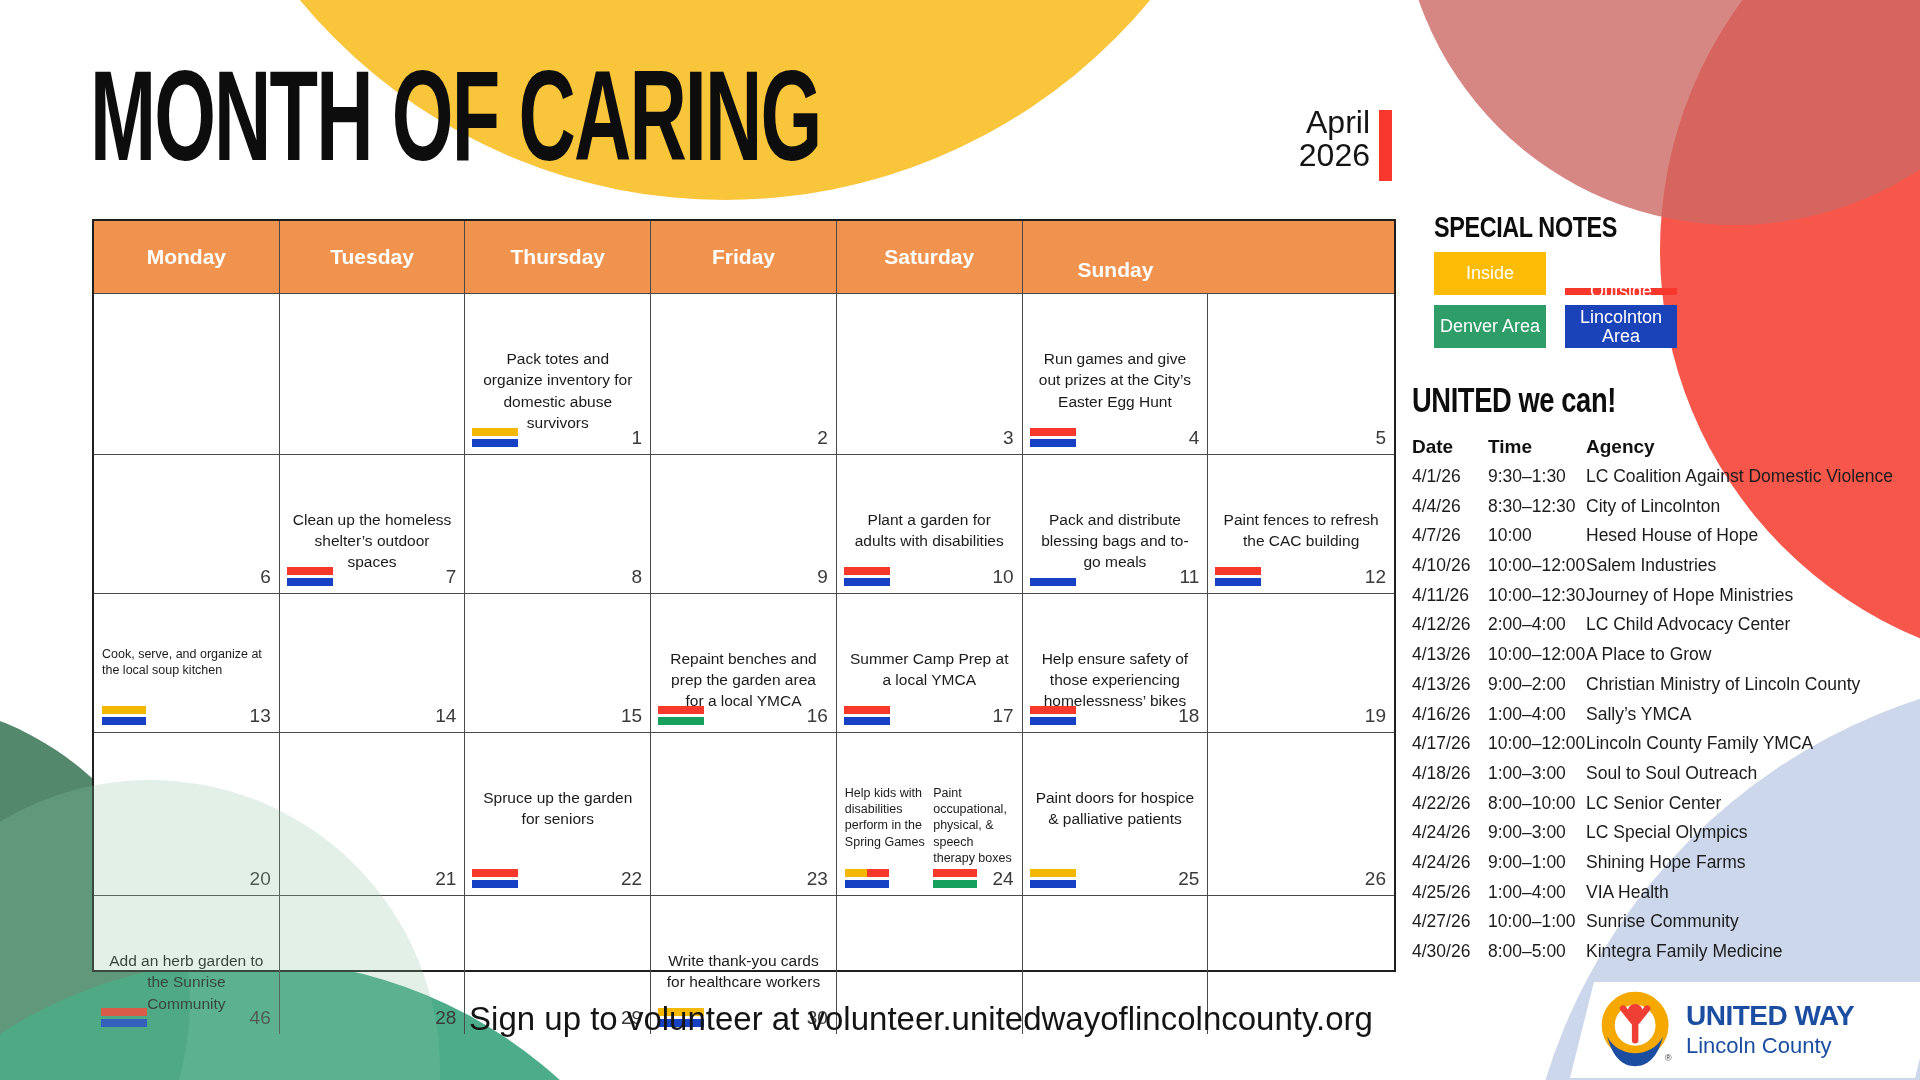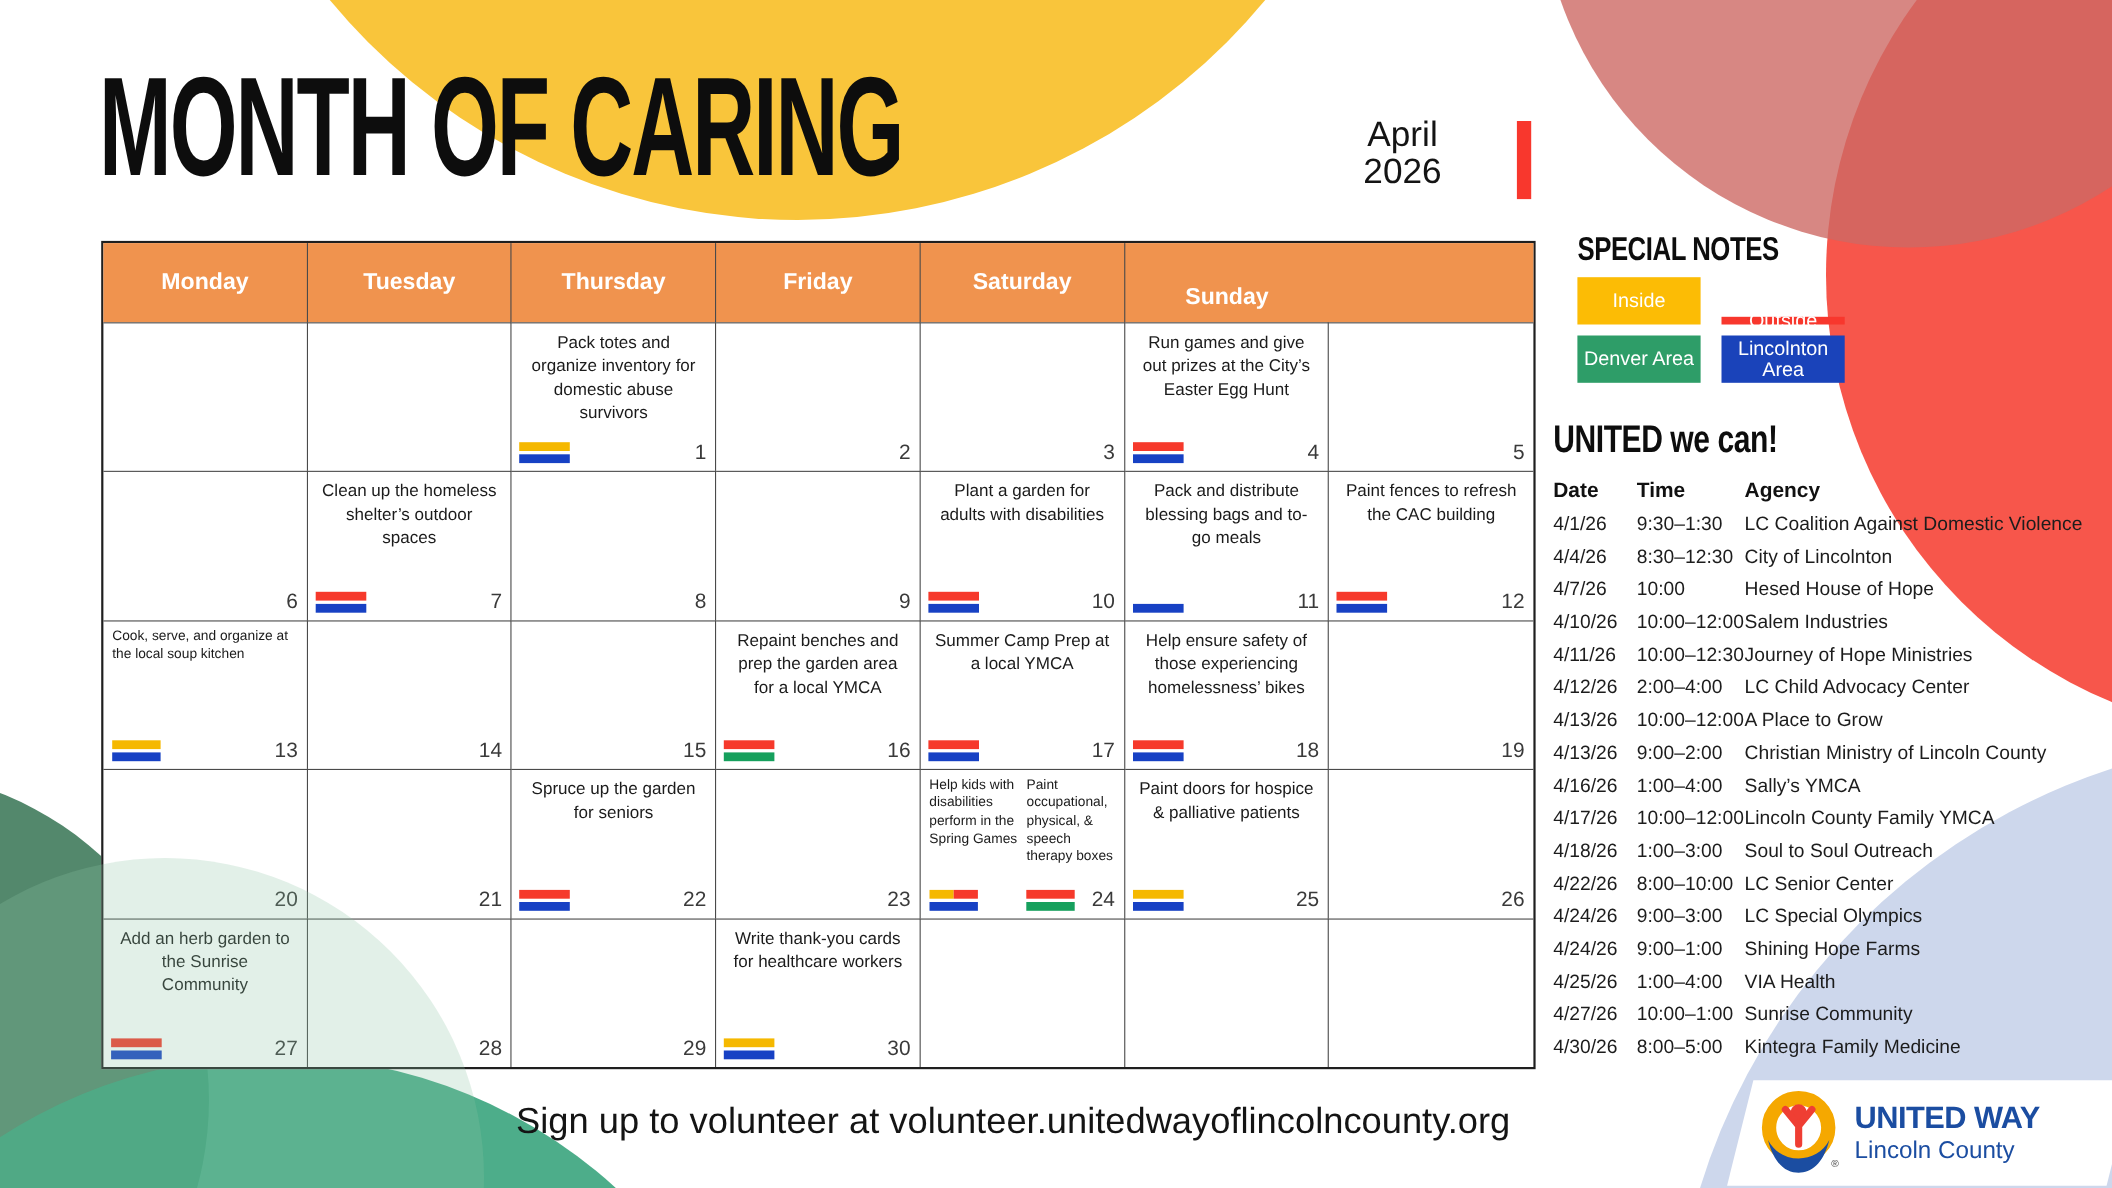--- a/index.html
+++ b/index.html
@@ -19,21 +19,21 @@
   .c-pale   { left:-140px; top:780px; width:580px; height:580px; background:rgba(141,197,163,0.25); z-index:4; }
 
   
   .title {
     position:absolute; left:90px; top:52px; z-index:3;
     font-size:128px; font-weight:900; letter-spacing:-3px; line-height:1.0;
     color:#0d0d0d; transform:scaleX(0.62); transform-origin:left top; white-space:nowrap;
   }
   .month-label {
     position:absolute; left:1180px; top:106px; width:190px; z-index:3;
-    text-align:center; font-size:32px; line-height:33px; color:#141414;
+    text-align:right; font-size:32px; line-height:33px; color:#141414;
   }
   .month-bar { position:absolute; left:1379px; top:110px; width:13px; height:71px; z-index:3; }
 
   
   .cond {
     font-weight:900; color:#0d0d0d; display:inline-block;
     transform:scaleX(0.78); transform-origin:left top; white-space:nowrap;
     letter-spacing:-0.5px;
   }
 
@@ -60,21 +60,21 @@
   }
   .day-head:last-child { border-right:none;margin-top:26px; }
   .cell {
     position:relative; background:transparent;
     border-right:1px solid #4a4a4a; border-top:1px solid #4a4a4a;
     overflow:hidden;
   }
   .cell:last-child { border-right:none; }
   .ev-wrap { display:flex; height:100%; padding:5px 4px 20px; }
   .event { flex:1; display:flex; flex-direction:column; }
-  .event .etext { font-size:15.5px; line-height:1.38; text-align:center; padding:2px 8px 0; color:#1b1b1b; }
+  .event .etext { font-size:15.5px; line-height:1.38; text-align:center; padding:2px 8px 0; color:#1b1b1b;margin-top:47px; }
   .ev-wrap.multi .event .etext { font-size:12.5px; line-height:1.3; text-align:left; padding:0 3px 0 4px; }
   .bars-abs { position:absolute; left:7px; bottom:7px; }
   .bars-inline { margin-top:auto; margin-left:4px; margin-bottom:-13px; }
   .bar-row { display:flex; width:46px; height:8px; margin-top:3px; }
   .ev-wrap.multi .bar-row { width:44px; }
   .bar-seg { flex:1; height:100%; }
   .cell-num { position:absolute; right:8px; bottom:5px; font-size:19px; color:#3a3a3a; z-index:2; }
 
   
   .schedule { position:absolute; left:1412px; top:380px; z-index:3; }
@@ -405,21 +405,21 @@
           </div>
         </div>
         <div class="bars-abs">
           <div class="bar-row">
             <div class="bar-seg" style="background: rgb(246, 57, 43);"></div>
           </div>
           <div class="bar-row">
             <div class="bar-seg" style="background: rgb(23, 65, 196);"></div>
           </div>
         </div>
-        <div class="cell-num">27</div>
+        <div class="cell-num">46</div>
       </div>
       <div class="cell">
         <div class="cell-num">28</div>
       </div>
       <div class="cell">
         <div class="cell-num">29</div>
       </div>
       <div class="cell">
         <div class="ev-wrap">
           <div class="event">

